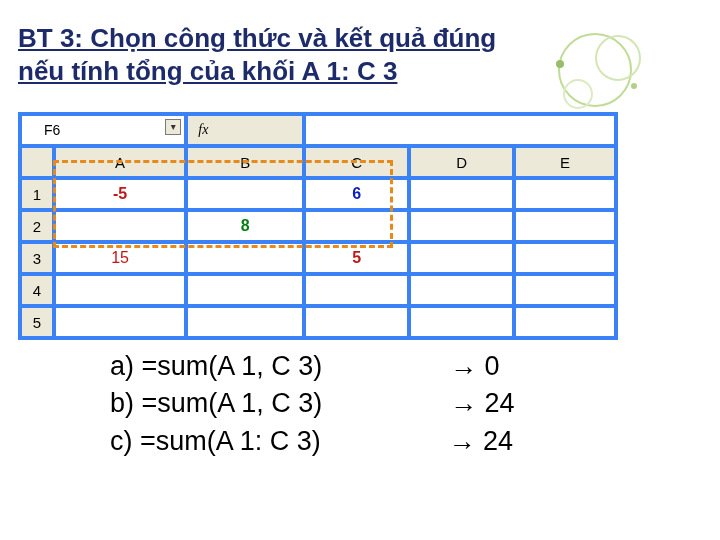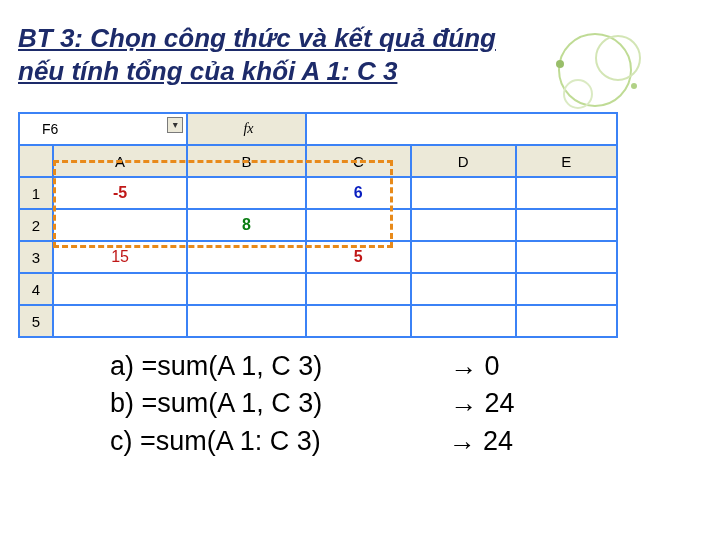--- a/index.html
+++ b/index.html
@@ -26,37 +26,36 @@
     position: absolute;
     top: 22px;
     left: 18px;
     width: 520px;
     font-size: 26px;
     font-weight: bold;
     color: #1d2b6a;
     text-decoration: underline;
     line-height: 1.25;
     z-index: 2;
-    font-style: italic;
   }
   .excel-wrap {
     position: absolute;
     top: 112px;
     left: 18px;
     width: 600px;
     z-index: 2;
   }
   table.excel {
     border-collapse: collapse;
     width: 100%;
     background: #fff;
     font-size: 16px;
   }
   table.excel th, table.excel td {
-    border: 2px solid #3b82f6;
+    border: 4px solid #3b82f6;
     height: 32px;
     padding: 0 6px;
     text-align: center;
     font-weight: normal;
   }
   .formula-row td {
     background: #ece9d8;
     height: 24px;
     font-size: 14px;
   }
@@ -73,21 +72,21 @@
     border: 1px solid #7a7a7a;
     background: #ece9d8;
     font-size: 10px;
     line-height: 14px;
     text-align: center;
     color: #333;
   }
   .formula-row .fx {
     font-style: italic;
     font-family: "Times New Roman", serif;
-    text-align: center;
+    text-align: left;
     padding-left: 10px;
   }
   .formula-row .fx .f { font-style: italic; }
   .col-head th {
     background: #ece9d8;
     font-weight: normal;
     height: 22px;
     font-size: 15px;
   }
   .col-head th.corner {

